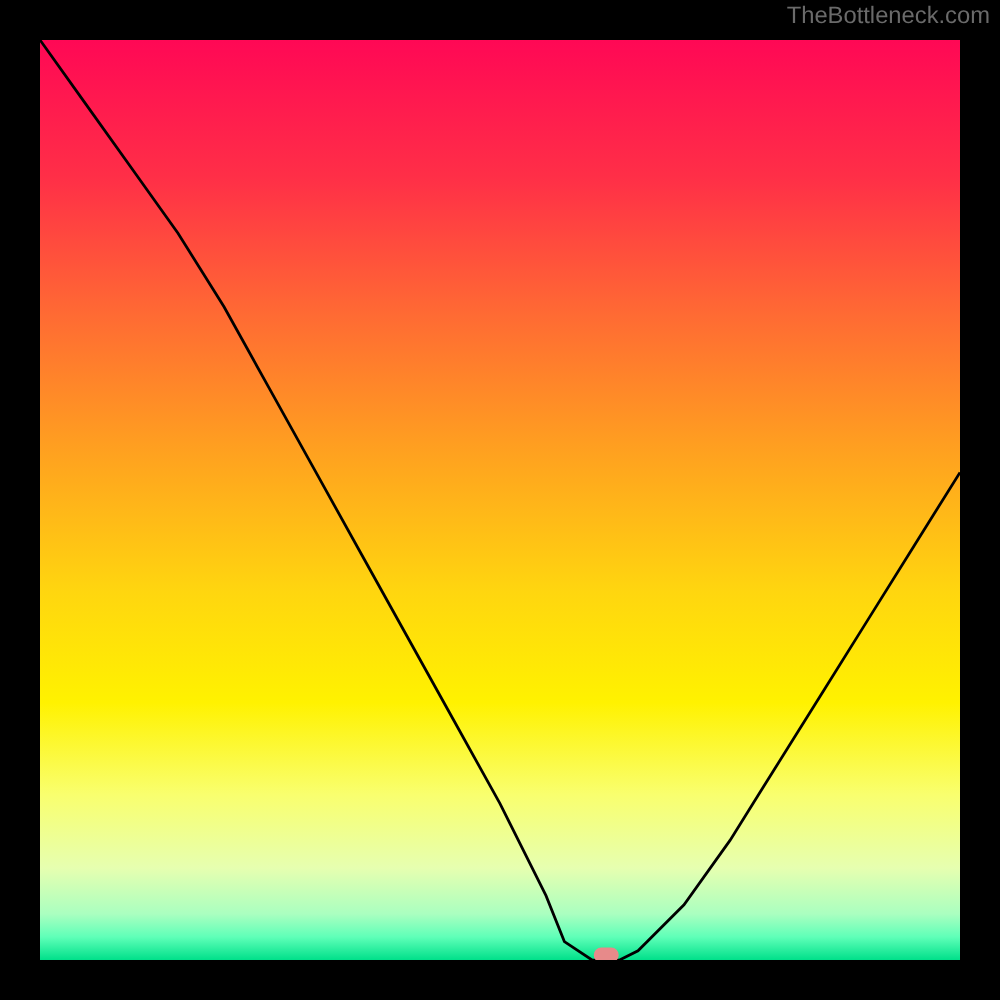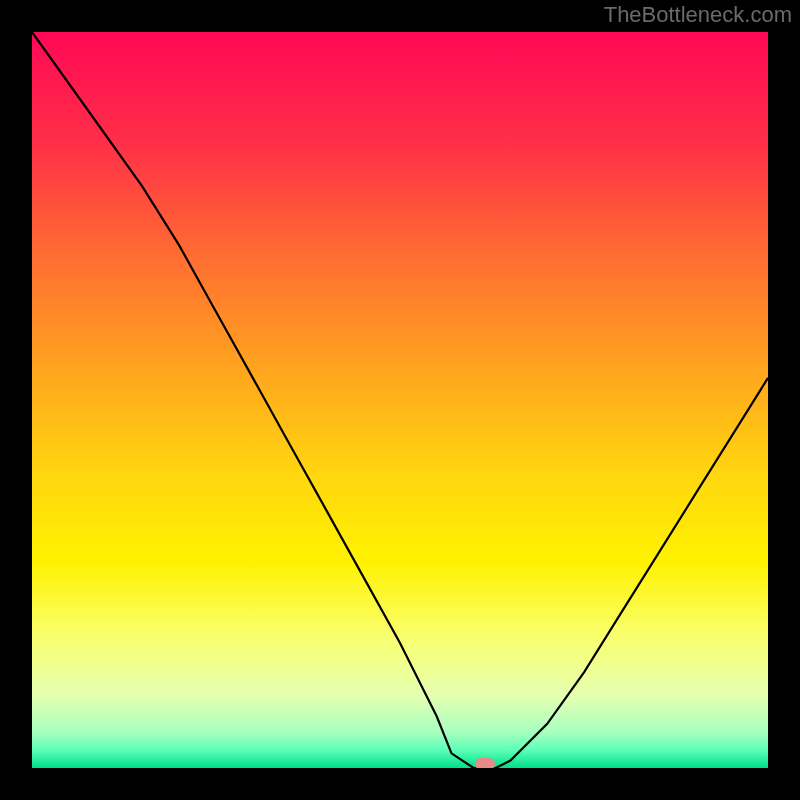--- a/index.html
+++ b/index.html
@@ -9,21 +9,21 @@
     height: 800px;
     background: #000;
     position: relative;
     font-family: Arial, sans-serif;
   }
   .watermark {
     position: absolute;
     top: 2px;
     right: 8px;
     color: #6a6a6a;
-    font-size: 22px;
+    font-size: 19px;
     z-index: 10;
   }
   .plot-area {
     position: absolute;
     left: 32px;
     top: 32px;
     width: 736px;
     height: 736px;
     overflow: hidden;
   }

